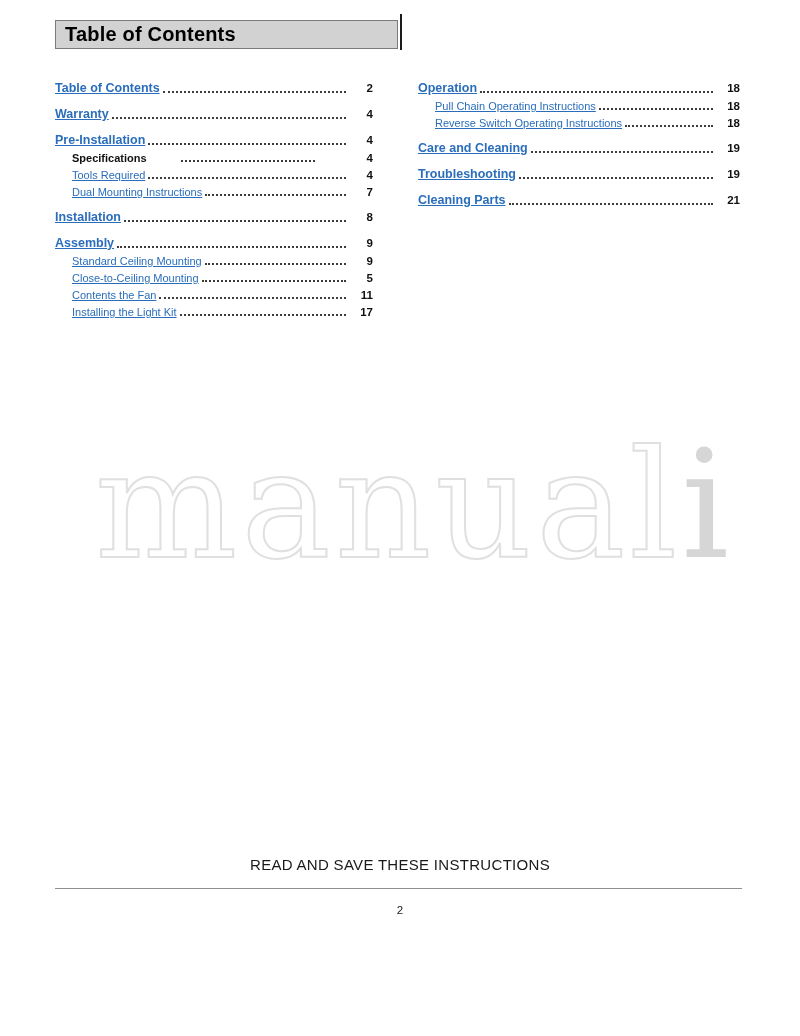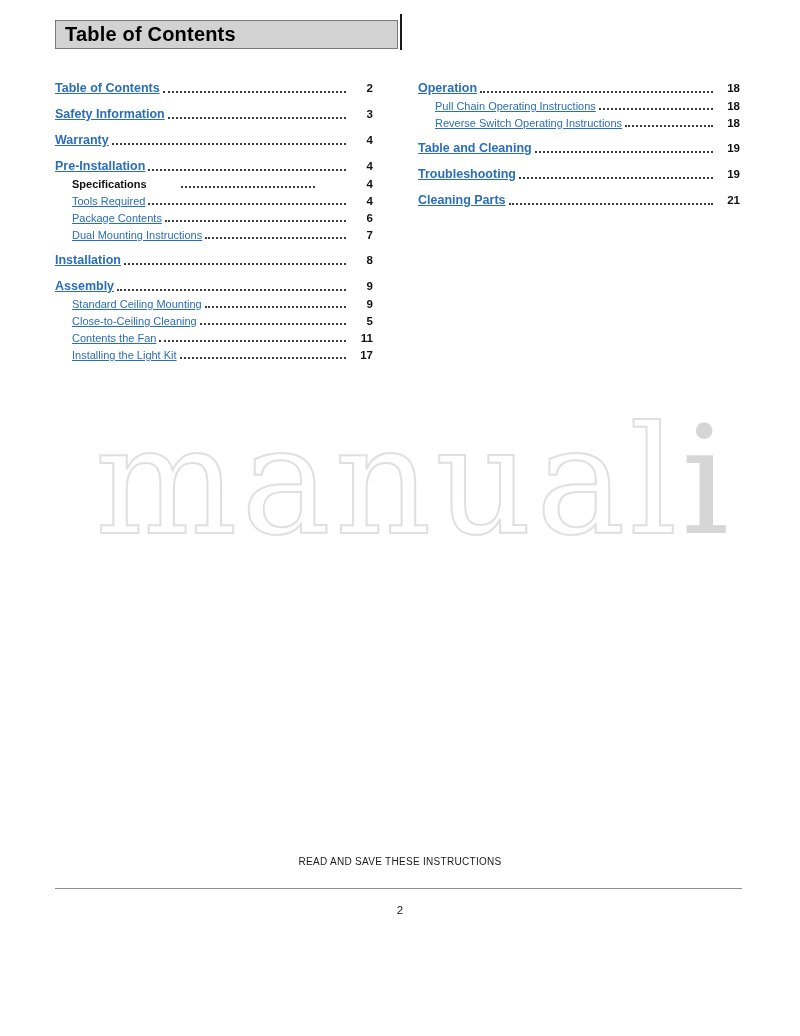--- a/index.html
+++ b/index.html
@@ -95,21 +95,21 @@
     text-align: right;
     font-size: 11.5px;
     font-weight: bold;
     color: #111;
   }
 
   
   .watermark {
     position: absolute;
     left: 95px;
-    top: 406px;
+    top: 430px;
     font-family: "DejaVu Serif", serif;
     font-size: 150px;
     line-height: 150px;
     letter-spacing: 4px;
     user-select: none;
     pointer-events: none;
     white-space: nowrap;
   }
   .wm-outline {
     color: #ffffff;
@@ -120,21 +120,21 @@
     -webkit-text-stroke: 0;
   }
 
   
   .save-note {
     position: absolute;
     top: 856px;
     left: 0;
     width: 100%;
     text-align: center;
-    font-size: 10px;
+    font-size: 15px;
     color: #1a1a1a;
     letter-spacing: 0.3px;
   }
   .footer-rule {
     position: absolute;
     top: 888px;
     left: 55px;
     width: 687px;
     border: none;
     border-top: 1px solid #8f8f8f;
@@ -161,71 +161,61 @@
   <div class="title-divider"></div>
 
   <div class="toc-columns">
     <section class="col-left" id="col-left">
         <div class="toc-row heading">
           <span class="toc-label">Table of Contents</span>
           <span class="leader"></span>
           <span class="pg">2</span>
         </div>
         <div class="toc-row heading">
-          <span class="toc-label">Safety Information</span>
-          <span class="leader"></span>
-          <span class="pg">3</span>
-        </div>
-        <div class="toc-row heading">
           <span class="toc-label">Warranty</span>
           <span class="leader"></span>
           <span class="pg">4</span>
         </div>
         <div class="toc-row heading">
           <span class="toc-label">Pre-Installation</span>
           <span class="leader"></span>
           <span class="pg">4</span>
         </div>
         <div class="toc-row sub-plain">
           <span class="toc-label">Specifications</span>
           <span class="leader"></span>
           <span class="pg">4</span>
         </div>
         <div class="toc-row sub">
           <span class="toc-label">Tools Required</span>
           <span class="leader"></span>
           <span class="pg">4</span>
         </div>
         <div class="toc-row sub">
-          <span class="toc-label">Package Contents</span>
-          <span class="leader"></span>
-          <span class="pg">6</span>
-        </div>
-        <div class="toc-row sub">
           <span class="toc-label">Dual Mounting Instructions</span>
           <span class="leader"></span>
           <span class="pg">7</span>
         </div>
         <div class="toc-row heading">
           <span class="toc-label">Installation</span>
           <span class="leader"></span>
           <span class="pg">8</span>
         </div>
         <div class="toc-row heading">
           <span class="toc-label">Assembly</span>
           <span class="leader"></span>
           <span class="pg">9</span>
         </div>
         <div class="toc-row sub">
           <span class="toc-label">Standard Ceiling Mounting</span>
           <span class="leader"></span>
           <span class="pg">9</span>
         </div>
         <div class="toc-row sub">
-          <span class="toc-label">Close-to-Ceiling Cleaning</span>
+          <span class="toc-label">Close-to-Ceiling Mounting</span>
           <span class="leader"></span>
           <span class="pg">5</span>
         </div>
         <div class="toc-row sub">
           <span class="toc-label">Contents the Fan</span>
           <span class="leader"></span>
           <span class="pg">11</span>
         </div>
         <div class="toc-row sub">
           <span class="toc-label">Installing the Light Kit</span>
@@ -243,21 +233,21 @@
           <span class="toc-label">Pull Chain Operating Instructions</span>
           <span class="leader"></span>
           <span class="pg">18</span>
         </div>
         <div class="toc-row sub">
           <span class="toc-label">Reverse Switch Operating Instructions</span>
           <span class="leader"></span>
           <span class="pg">18</span>
         </div>
         <div class="toc-row heading">
-          <span class="toc-label">Table and Cleaning</span>
+          <span class="toc-label">Care and Cleaning</span>
           <span class="leader"></span>
           <span class="pg">19</span>
         </div>
         <div class="toc-row heading">
           <span class="toc-label">Troubleshooting</span>
           <span class="leader"></span>
           <span class="pg">19</span>
         </div>
         <div class="toc-row heading">
           <span class="toc-label">Cleaning Parts</span>

